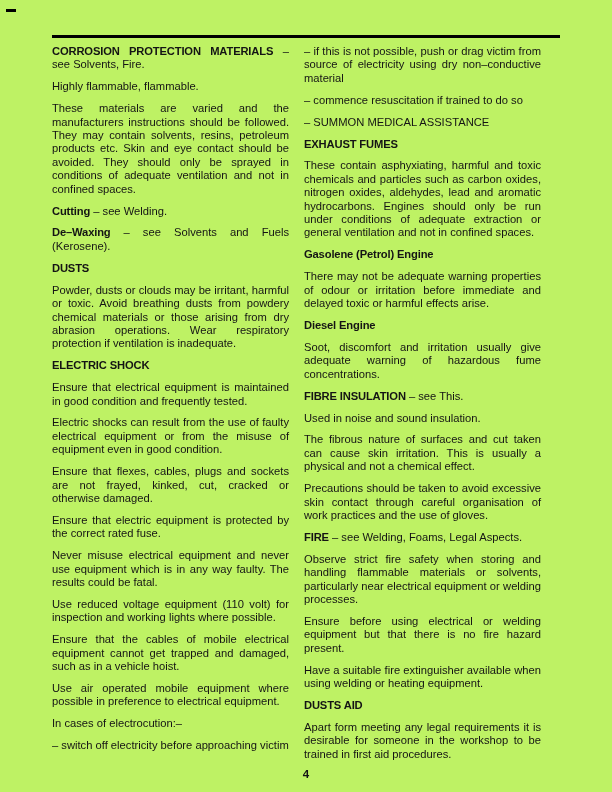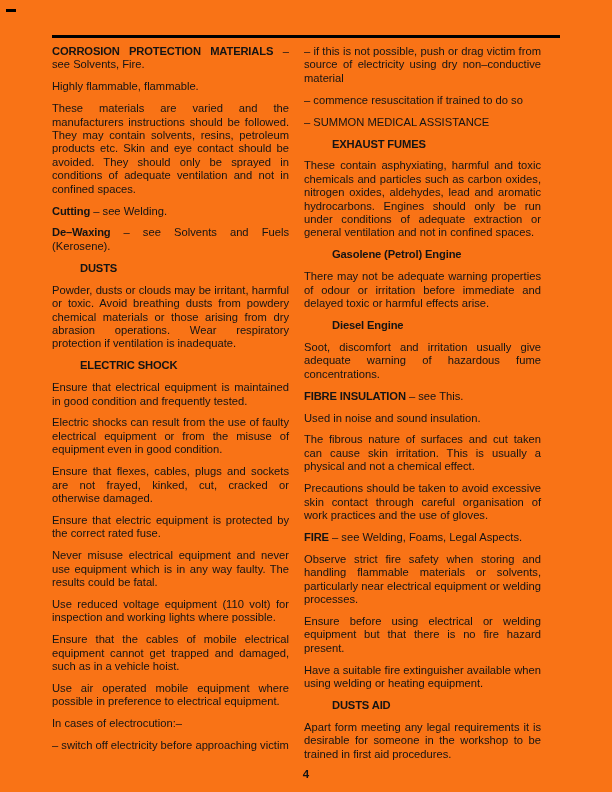--- a/index.html
+++ b/index.html
@@ -4,21 +4,21 @@
 <style>
   html, body {
     margin: 0;
     padding: 0;
     background: #ffffff;
   }
   .page {
     position: relative;
     width: 612px;
     height: 792px;
-    background: #f97316;
+    background: #bef264;
     font-family: "Liberation Sans", sans-serif;
     color: #141414;
     overflow: hidden;
   }
   .crop-mark {
     position: absolute;
     left: 6px;
     top: 9px;
     width: 10px;
     height: 3px;
@@ -46,21 +46,20 @@
   p.blk {
     margin: 0 0 8.5px 0;
     font-size: 11.2px;
     line-height: 13.4px;
     text-align: justify;
   }
   p.blk.heading,
   p.blk.subheading {
     font-weight: 700;
     letter-spacing: -0.15px;
-    margin-left: 28px;
   }
   p.blk b {
     font-weight: 700;
     letter-spacing: -0.15px;
   }
   .footer {
     position: absolute;
     left: 0;
     right: 0;
     top: 768px;

